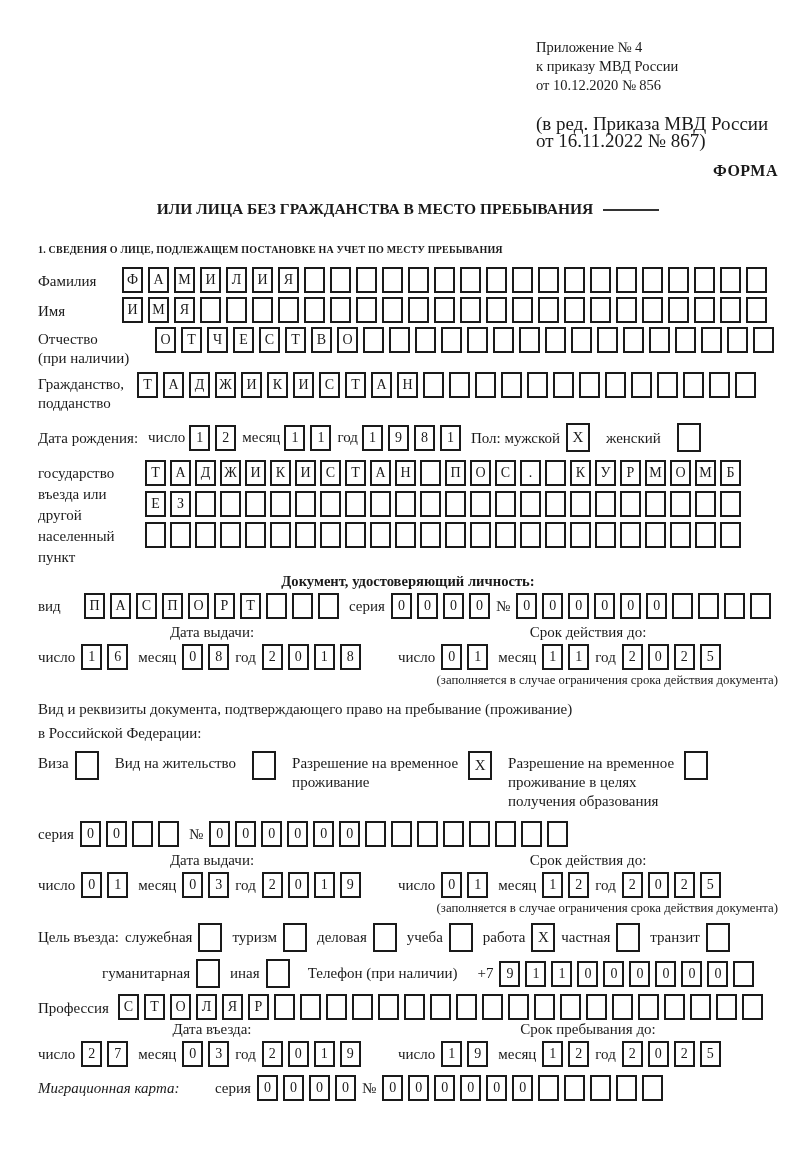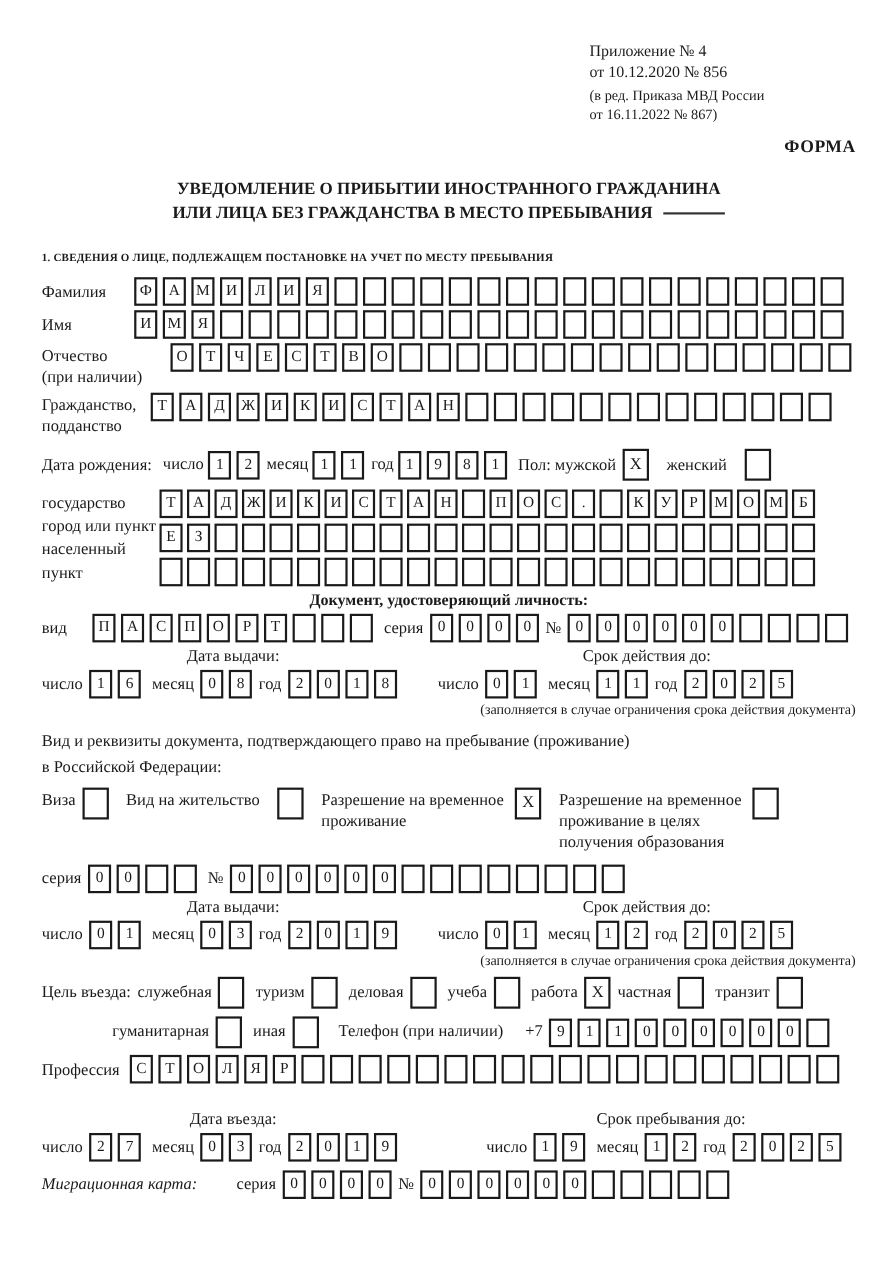--- a/index.html
+++ b/index.html
@@ -9,21 +9,21 @@
     background:#ffffff;
     color:#1a1a1a;
     font-family:"Liberation Serif","DejaVu Serif",serif;
     font-size:15px;
     box-sizing:border-box;
     padding:38px 22px 0 38px;
     overflow:hidden;
   }
   
   .appendix{margin-left:498px;line-height:19px;font-size:14.5px;}
-  .appendix-note{margin-top:2px;font-size:13px;line-height:17px;}
+  .appendix-note{margin-top:20px;font-size:19px;line-height:17px;}
   .form-label{margin-top:13px;text-align:right;font-weight:bold;font-size:16px;letter-spacing:.5px;}
   .title{margin-top:18px;text-align:center;font-weight:bold;font-size:15.5px;line-height:22px;}
   .blank-line{display:inline-block;width:56px;border-bottom:2px solid #333;margin-left:10px;transform:translateY(-3px);}
   .section-heading{margin-top:24px;font-weight:bold;font-size:10px;letter-spacing:.2px;}
   
   .row{display:flex;align-items:flex-start;margin-top:4px;}
   .lbl{line-height:18px;padding-top:5px;flex:none;}
   .lbl-block{flex:none;line-height:19px;padding-top:3px;}
   .w84{width:84px;} .w117{width:117px;} .w99{width:99px;} .w107{width:107px;}
   .w80{width:80px;} .w46{width:46px;} .w145{width:145px;font-style:italic;}
@@ -65,30 +65,30 @@
   .doc-heading{margin-top:5px;text-align:center;font-weight:bold;font-size:14.6px;}
   .intro{margin-top:9px;line-height:24px;}
 </style>
 </head>
 <body>
 
 <div class="page">
 
   <div class="appendix">
     <div>Приложение № 4</div>
+    <div>к приказу МВД России</div>
     <div>от 10.12.2020 № 856</div>
     <div class="appendix-note">
       <div>(в ред. Приказа МВД России</div>
       <div>от 16.11.2022 № 867)</div>
     </div>
   </div>
   <div class="form-label">ФОРМА</div>
 
   <div class="title">
-    <div>УВЕДОМЛЕНИЕ О ПРИБЫТИИ ИНОСТРАННОГО ГРАЖДАНИНА</div>
     <div><span>ИЛИ ЛИЦА БЕЗ ГРАЖДАНСТВА В МЕСТО ПРЕБЫВАНИЯ</span><span class="blank-line"></span></div>
   </div>
 
   <div class="section-heading">1. СВЕДЕНИЯ О ЛИЦЕ, ПОДЛЕЖАЩЕМ ПОСТАНОВКЕ НА УЧЕТ ПО МЕСТУ ПРЕБЫВАНИЯ</div>
 
   <div class="row" style="margin-top:12px;">
     <div class="lbl w84">Фамилия</div>
     <div class="cells">
         <span class="cell">Ф</span>
         <span class="cell">А</span>
@@ -249,21 +249,21 @@
     <span class="chk">X</span>
     <span class="gap16"></span>
     <span class="lbl" style="padding-top:0;">женский</span>
     <span class="gap16"></span>
     <span class="chk"></span>
   </div>
 
   <div class="row" style="margin-top:8px;">
     <div class="lbl-block w107" style="line-height:21px;">
       <div>государство</div>
-      <div>город или пункт</div>
+      <div>въезда или другой</div>
       <div>населенный пункт</div>
     </div>
     <div class="cells-stack">
       <div class="cells tight">
           <span class="cell">Т</span>
           <span class="cell">А</span>
           <span class="cell">Д</span>
           <span class="cell">Ж</span>
           <span class="cell">И</span>
           <span class="cell">К</span>
@@ -630,21 +630,21 @@
         <span class="cell"></span>
         <span class="cell"></span>
         <span class="cell"></span>
         <span class="cell"></span>
         <span class="cell"></span>
         <span class="cell"></span>
         <span class="cell"></span>
       </div>
   </div>
 
-  <div class="two-col" style="margin-top:24px;gap:44px;">
+  <div class="two-col" style="margin-top:0;">
     <div class="col-left">
       <div class="col-head">Дата въезда:</div>
       <div class="drow">
         <span class="dlbl">число</span>
           <span class="gap6"></span>
         <div class="cells">
             <span class="cell">2</span>
             <span class="cell">7</span>
           </div>
           <span class="gap10"></span>

